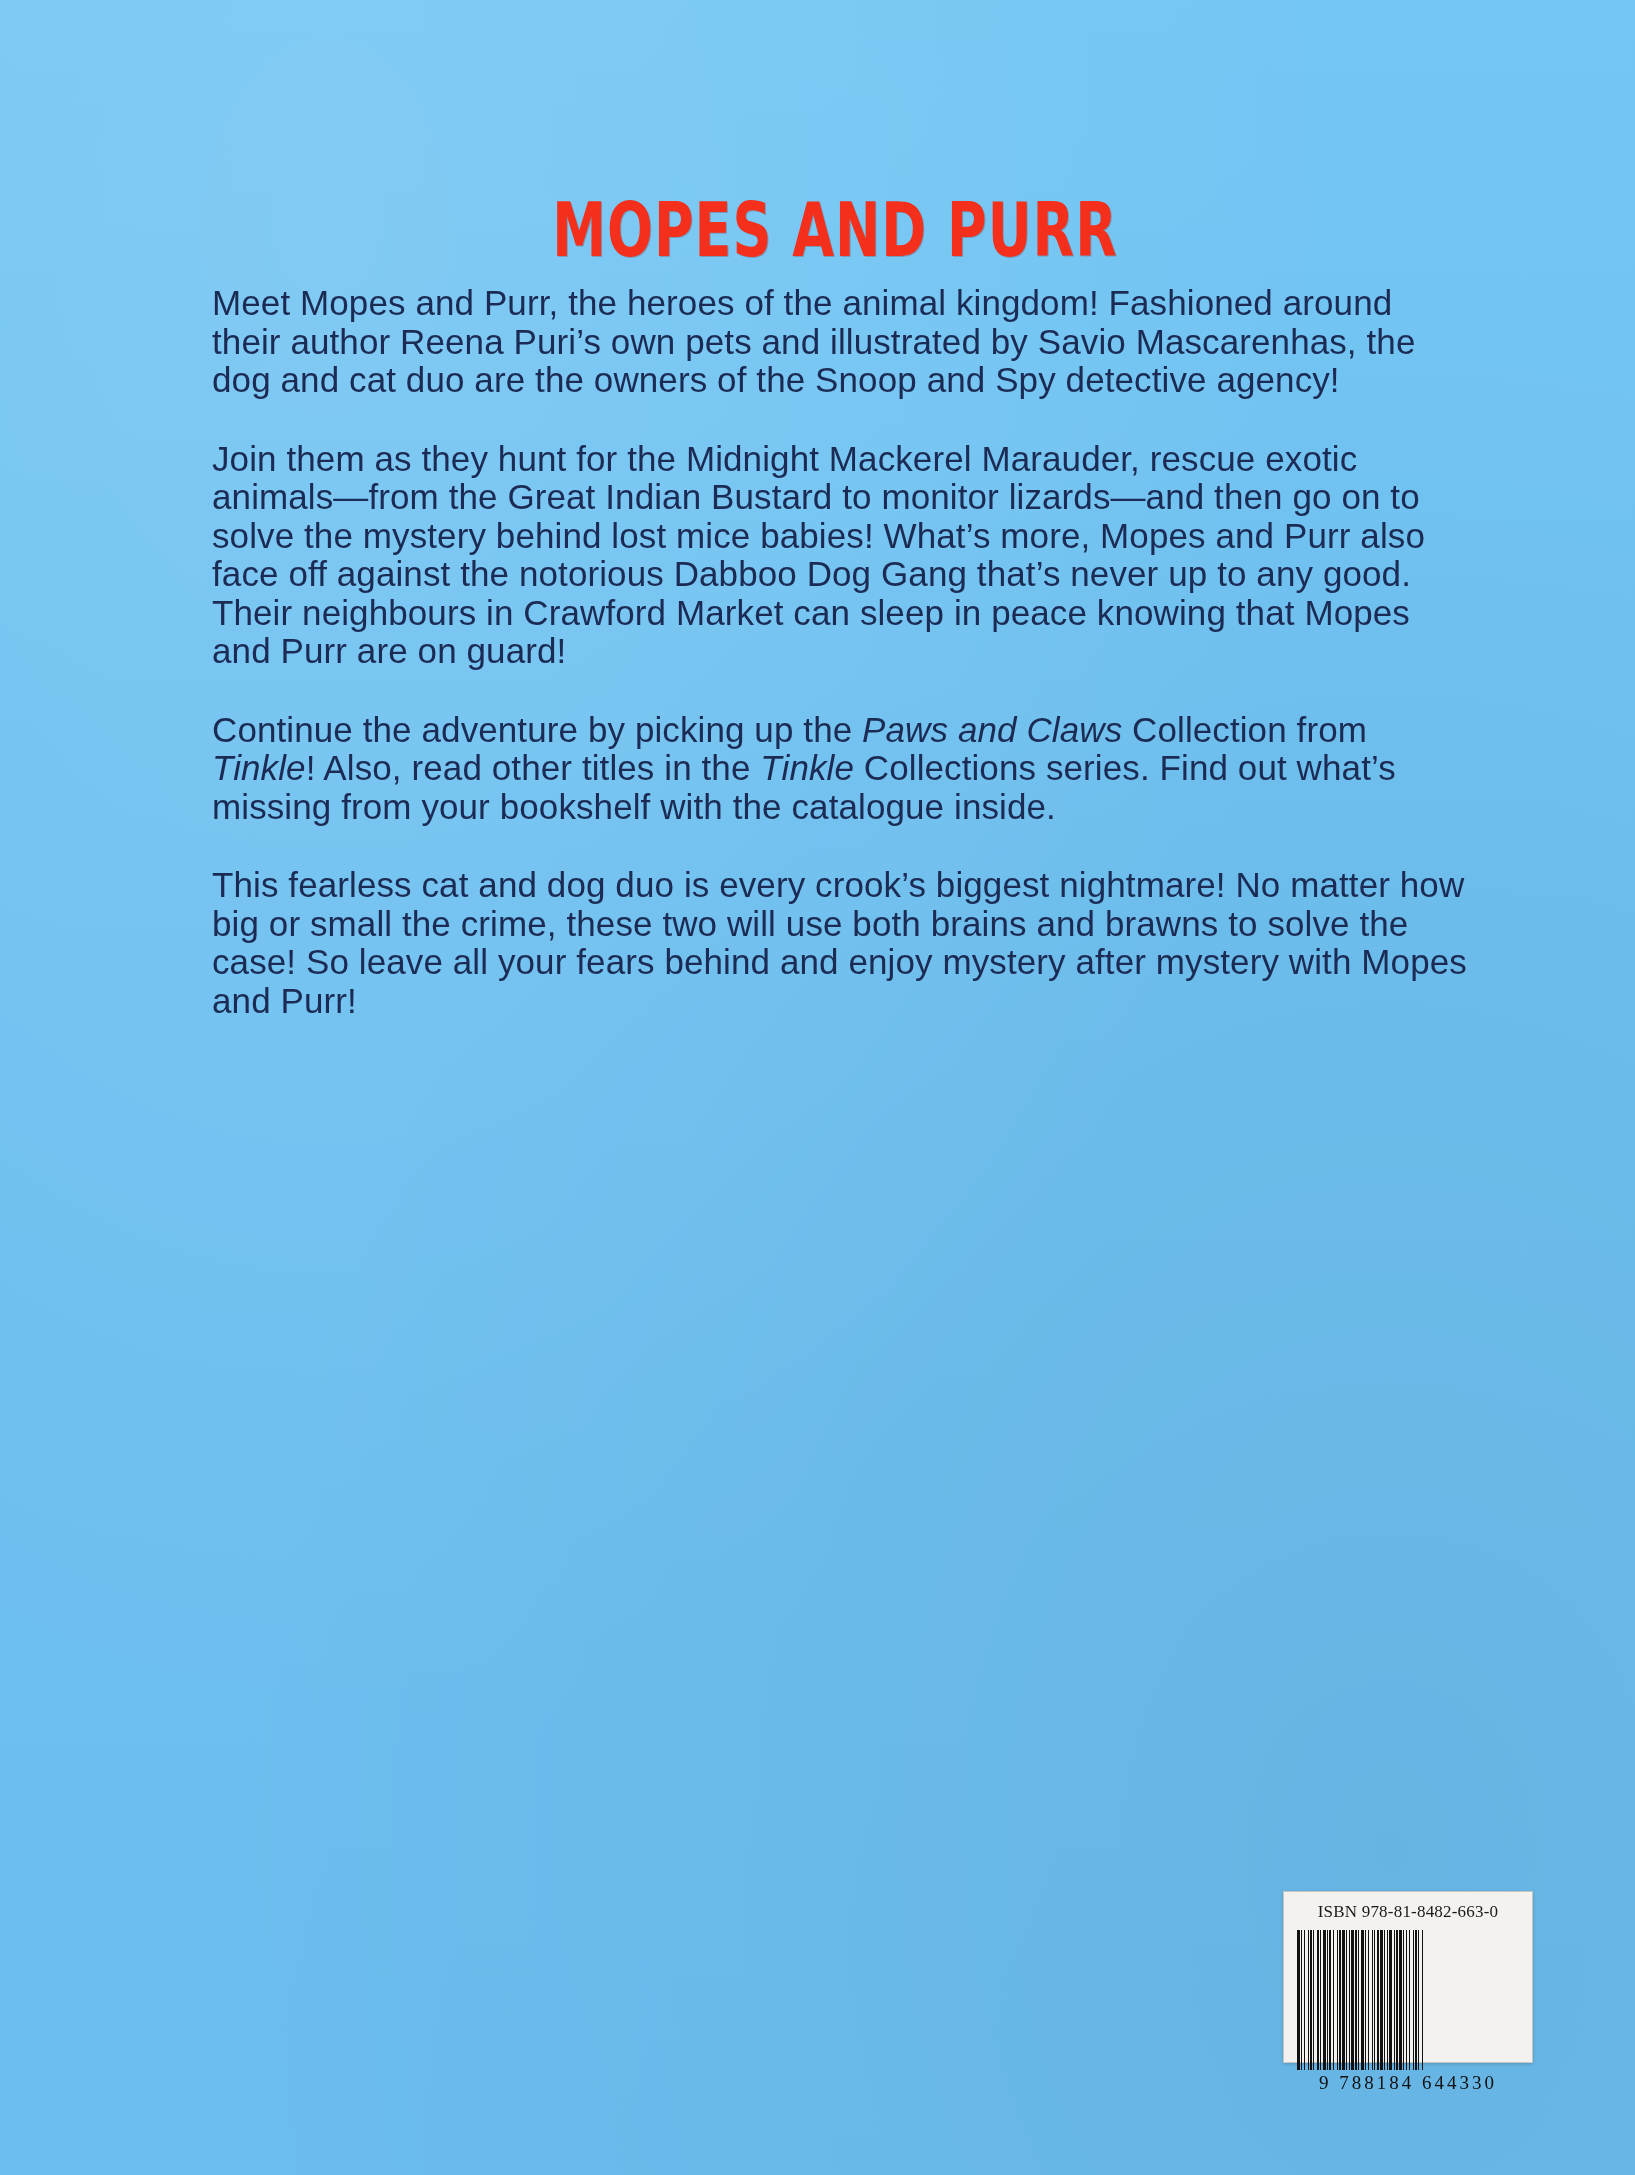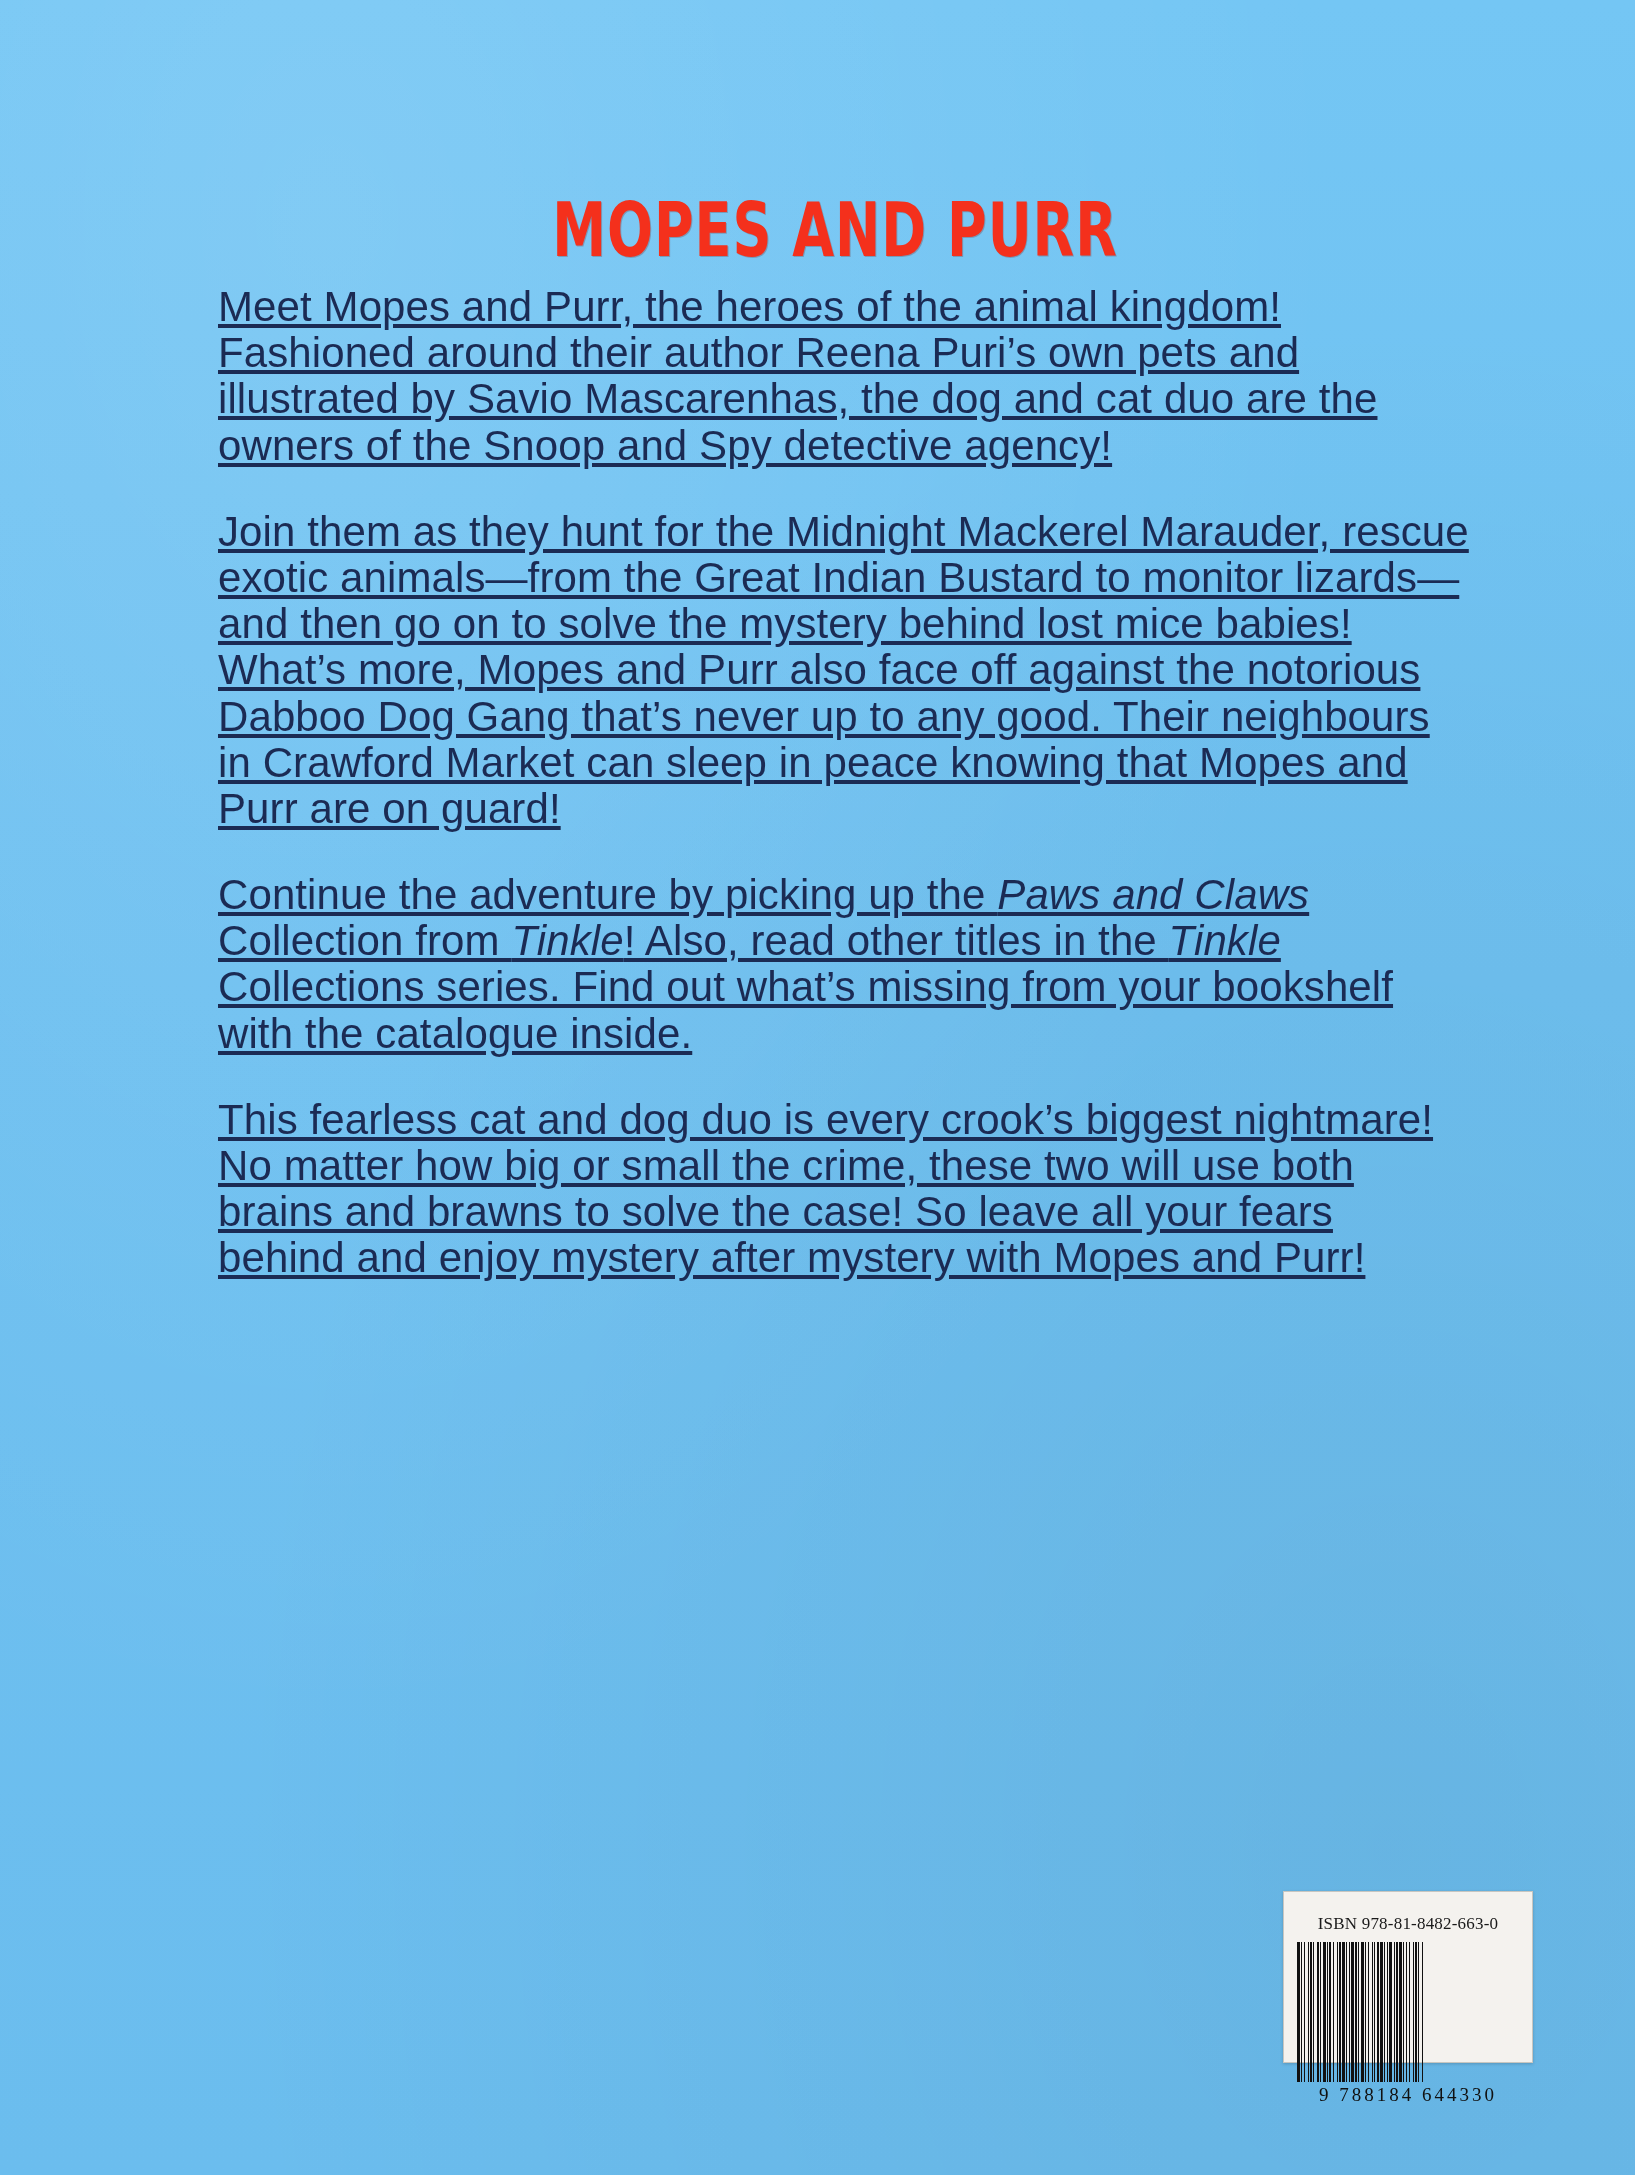--- a/index.html
+++ b/index.html
@@ -40,39 +40,38 @@
     transform: scaleY(1.22) scaleX(0.97);
     transform-origin: center top;
     text-shadow: 1px 1px 0 rgba(120,15,5,0.25);
     font-stretch: condensed;
   }
   .title-inner {
     display: inline-block;
   }
   .para {
     color: #1b2b54;
-    font-size: 42px;
+    font-size: 35px;
     line-height: 1.1;
-    margin: 0 0 40px 18px;
+    margin: 0 0 40px 12px;
     letter-spacing: 0.1px;
-    text-decoration: underline;
   }
   .para:last-child { margin-bottom: 0; }
   .para em { font-style: italic; }
 
   .barcode-box {
     position: absolute;
     left: 1283px;
     top: 1891px;
     width: 250px;
     height: 172px;
     background: #f4f2ee;
     border: 1px solid #c8c6c0;
     box-shadow: 0 1px 3px rgba(0,0,0,0.18);
-    padding: 12px;
+    padding: 0;
     box-sizing: border-box;
   }
   .isbn-text {
     text-align: center;
     font-family: "Liberation Serif", serif;
     font-size: 17px;
     color: #1a1a1a;
     margin-top: 10px;
     letter-spacing: 0.2px;
   }

